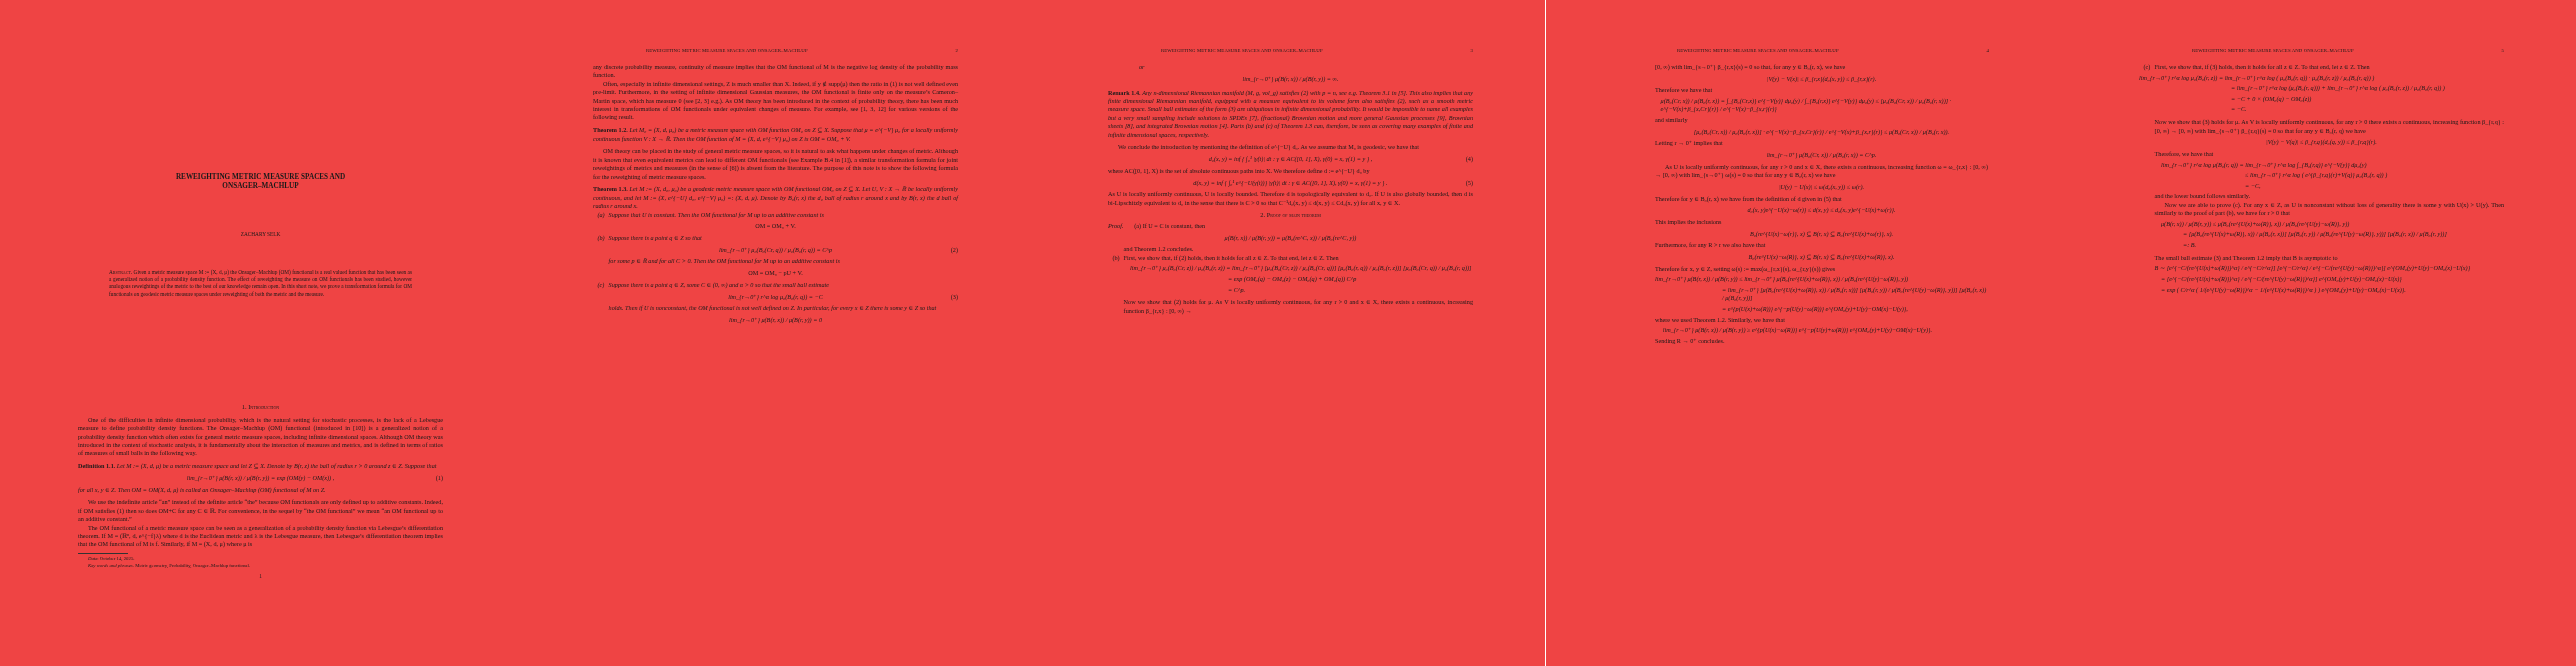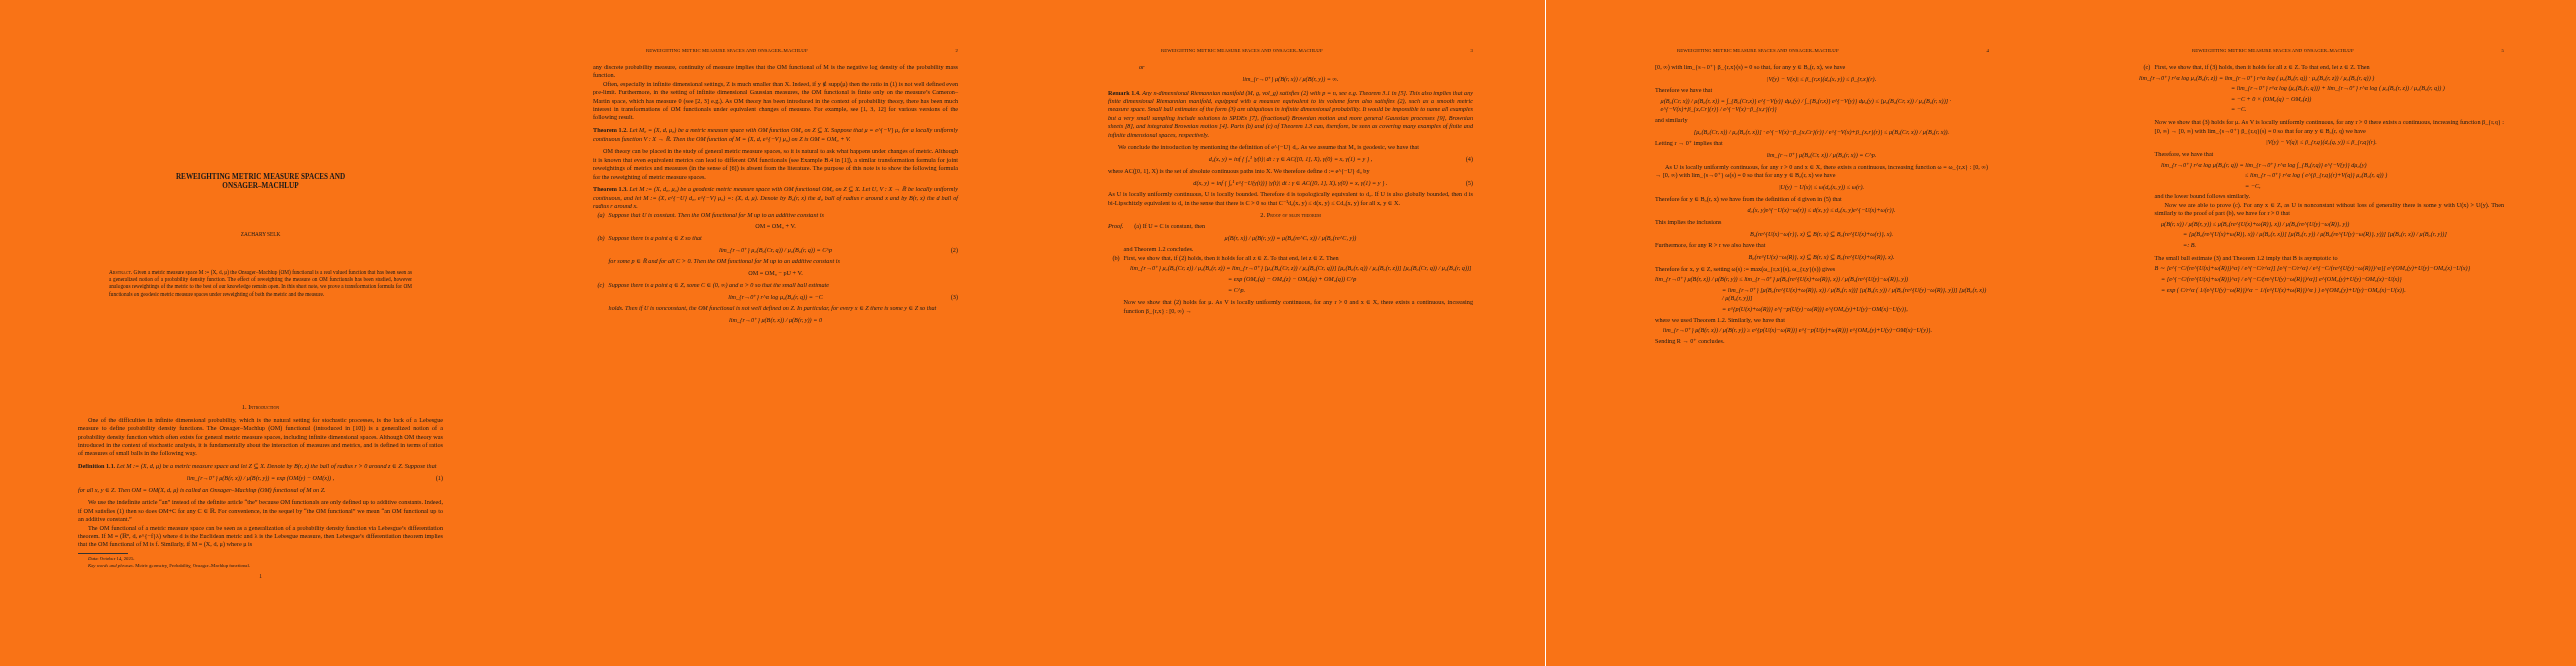--- a/index.html
+++ b/index.html
@@ -1,18 +1,18 @@
 <!DOCTYPE html>
 <html style="font-size:9px"><head>
 <meta charset="utf-8">
 <style>
   html, body { margin:0; padding:0; background:#ffffff; }
   body { width:2576px; height:667px; position:relative; overflow:hidden;
          font-family:"Liberation Serif","DejaVu Serif",serif; color:#1a1a1a; }
-  .page { position:absolute; top:0; width:515px; height:667px; background:#f97316; }
+  .page { position:absolute; top:0; width:515px; height:667px; background:#ef4444; }
   .col { position:absolute; left:78px; width:365px; font-size:6.2px; line-height:8.4px; text-align:justify; }
   .runhead { position:absolute; top:48px; left:78px; width:365px; font-size:4.8px; letter-spacing:0.1px; }
   .runhead .t { position:absolute; left:53px; }
   .runhead .n { position:absolute; right:0; }
   p { margin:0; }
   .ind { text-indent:10px; }
   .gap { height:4.4px; }
   .gapS { height:2.2px; }
   .it { font-style:italic; }
   .b { font-weight:bold; }

